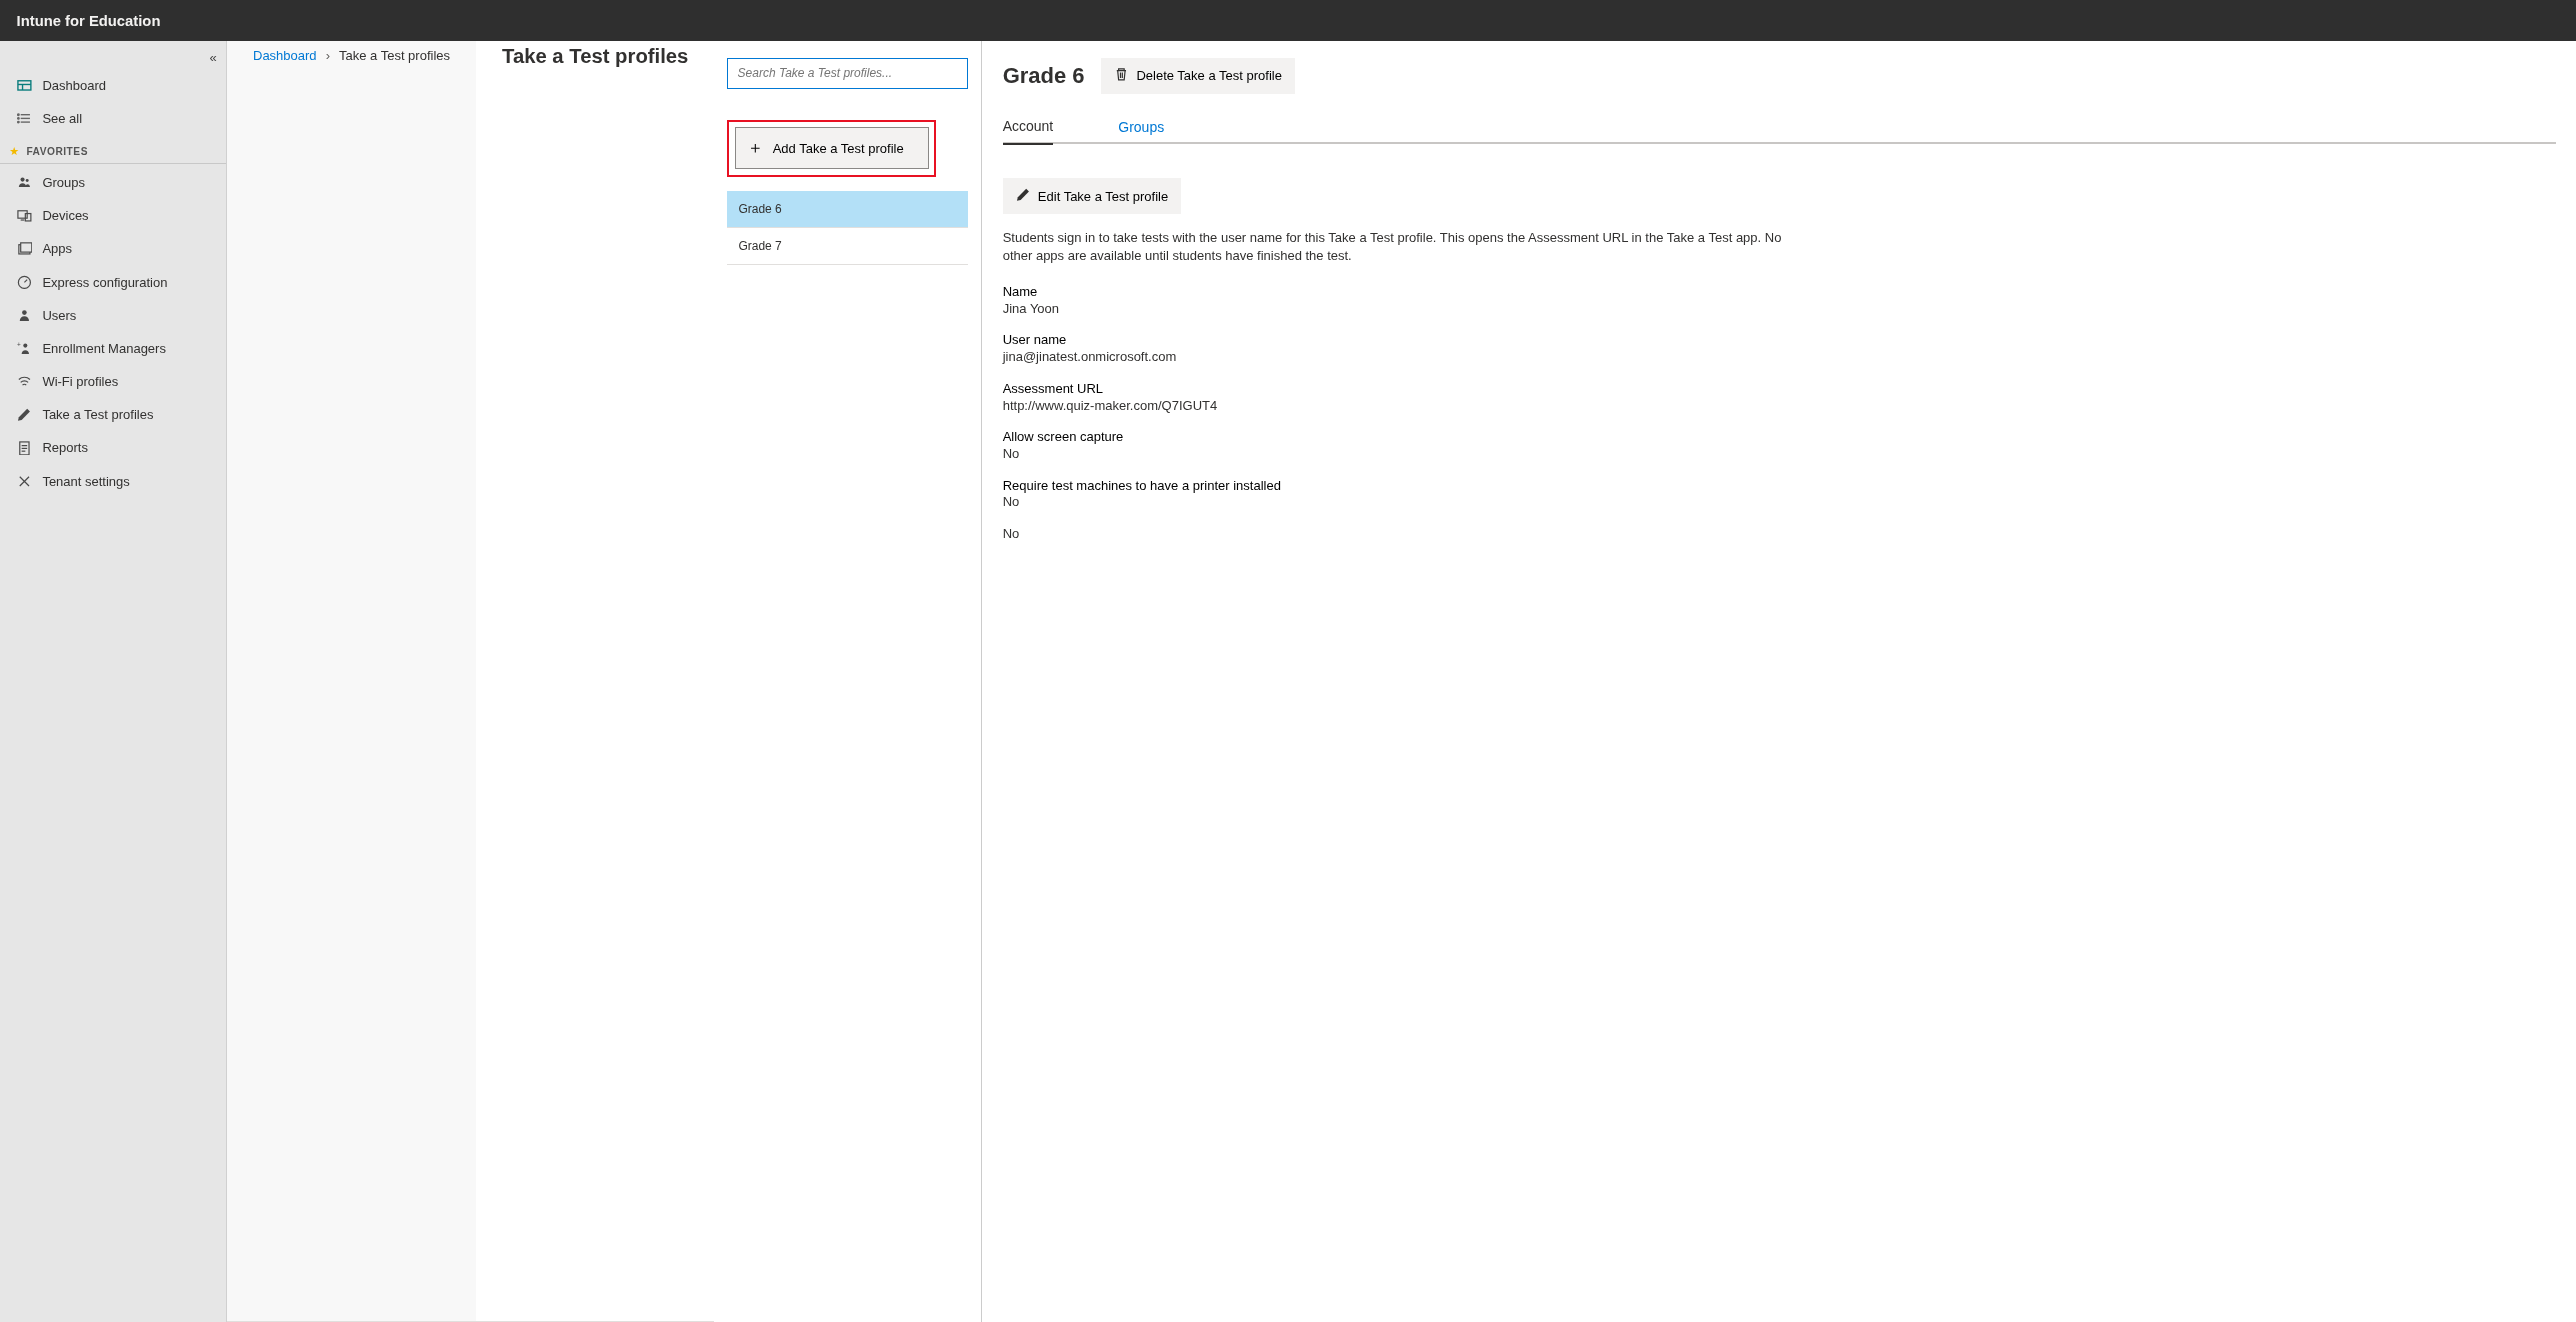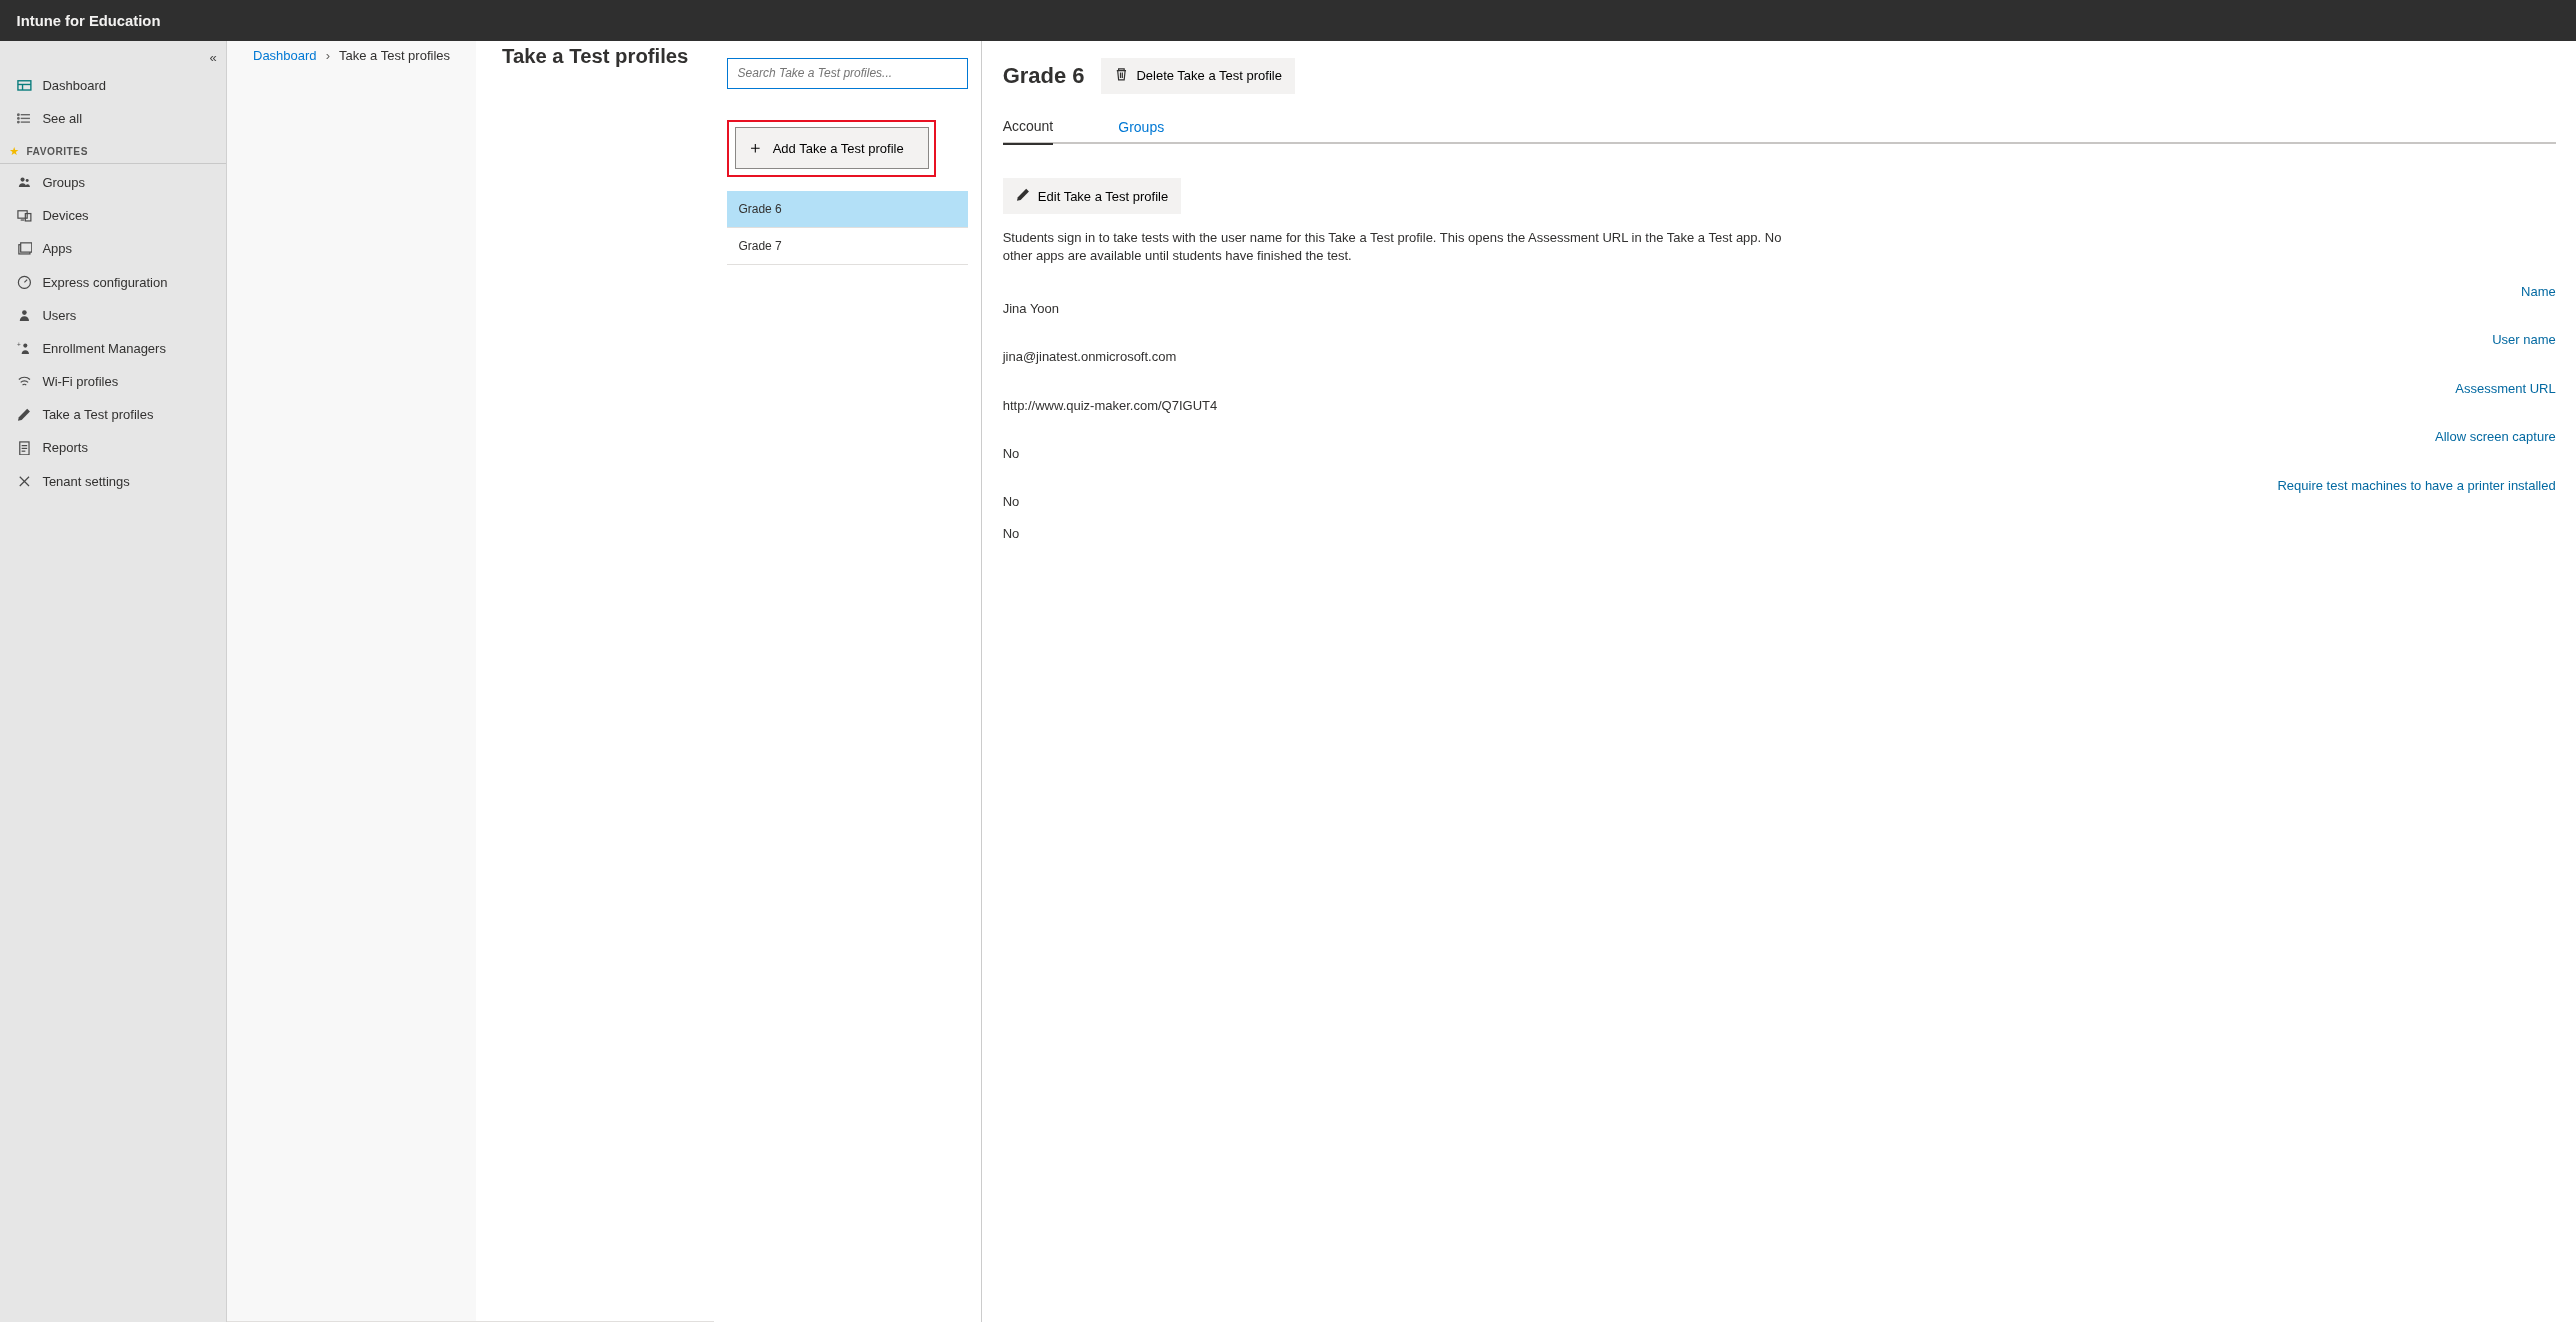--- a/index.html
+++ b/index.html
@@ -46,21 +46,21 @@
     .btn-light { background: #f3f2f1; border: none; padding: 9.2px 13px; display: inline-flex; align-items: center; gap: 7.4px; cursor: pointer; font-size: 13px; }
     
     .tabs { display: flex; gap: 65px; border-bottom: 2.8px solid #c8c6c4; margin-bottom: 34px; align-items: center; }
     .tab { padding: 5.5px 0 9.2px 0; font-size: 14px; cursor: pointer; margin-bottom: -2.8px; }
     .tab.active { font-weight: 400; border-bottom: 2.8px solid #323130; }
     .tab.inactive { color: #0078d4; }
     
     .detail-body .btn-light { margin-bottom: 14.8px; }
     .desc-text { font-size: 13px; color: #323130; margin-bottom: 18.5px; max-width: 785px; line-height: 1.4; }
     .field { margin-bottom: 16.6px; }
-    .field-label { color: #0369a1; font-size: 13px; margin-bottom: 1.8px; text-align: right; }
+    .field-label { color: #000000; font-size: 13px; margin-bottom: 1.8px; }
     .field-value { color: #323130; font-size: 13px; }
     
     svg { width: 14.8px; height: 14.8px; }
   </style>
 </head>
 <body>
 
 <div class="topbar">
   <span>Intune for Education</span>
 </div>

